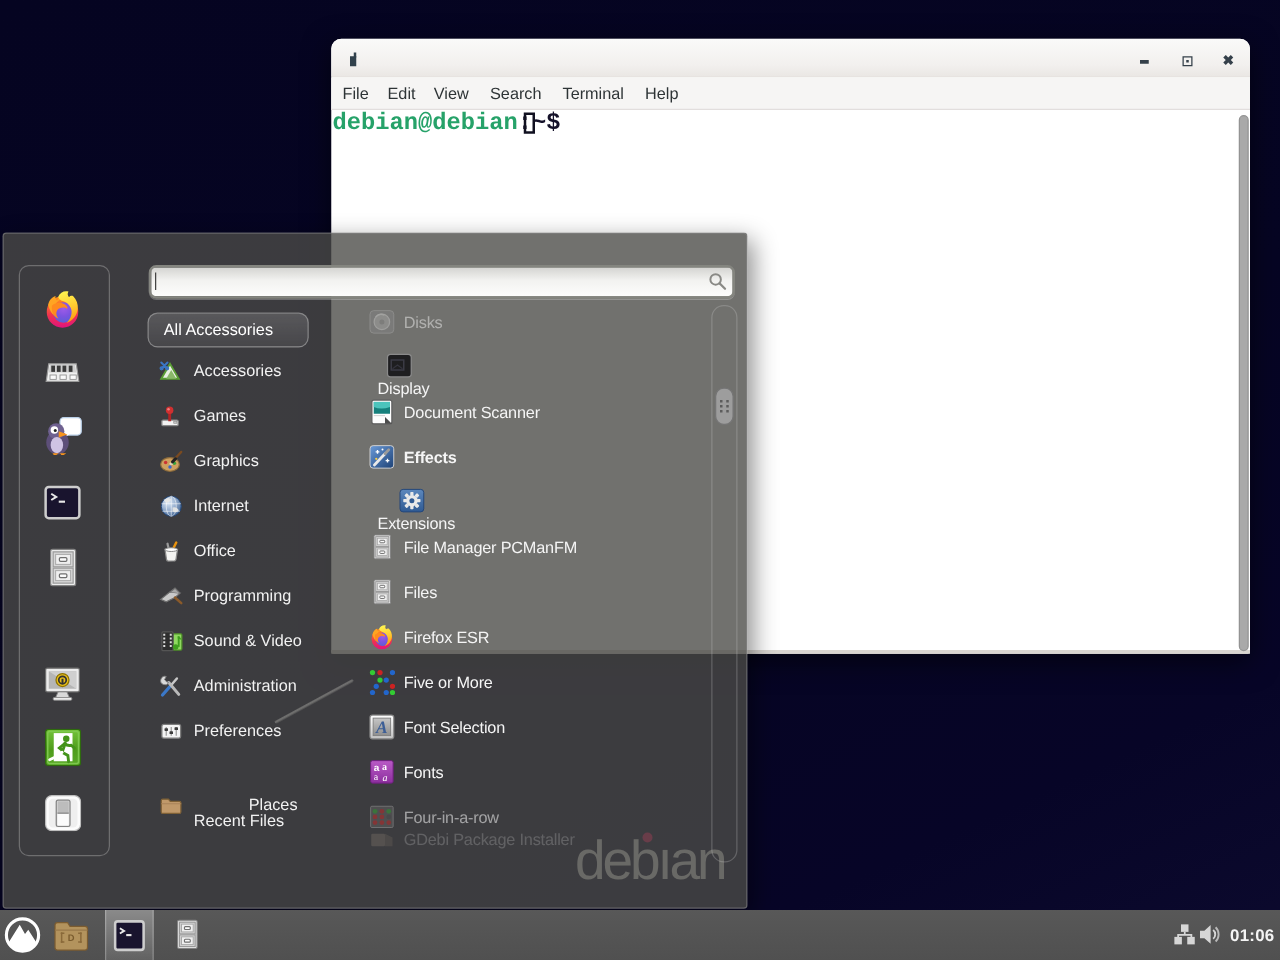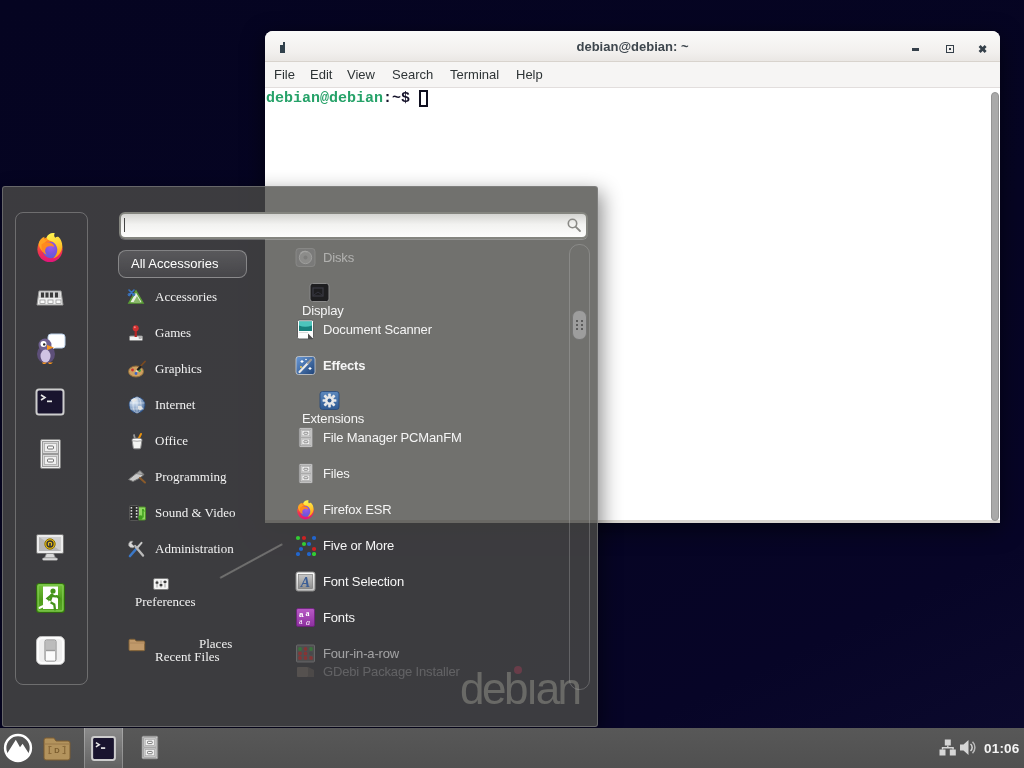--- a/index.html
+++ b/index.html
@@ -1,20 +1,20 @@
 <!DOCTYPE html>
 <html><head>
 <meta charset="utf-8">
 <style>
   * { margin:0; padding:0; box-sizing:border-box; }
   html,body { width:1024px; height:768px; overflow:hidden; }
   body { font-family:"Liberation Sans", sans-serif; position:relative;
          background:linear-gradient(155deg,#050421 0%,#060523 55%,#070527 82%,#0c0a2e 100%); }
   .abs { position:absolute; }
-  .crow { position:absolute; left:124px; height:21px; display:flex; align-items:center;font-family:Liberation Serif, serif; }
+  .crow { position:absolute; left:124px; height:21px; display:flex; align-items:center; }
   .cico { width:20px; height:20px; display:inline-block; position:relative; }
   .ctxt { margin-left:8px; font-size:13px; color:#f2f2f2; white-space:nowrap; }
   .arow { position:absolute; left:292px; height:22px; display:flex; align-items:center; }
   .aico { width:21px; height:21px; display:inline-block; position:relative; }
   .atxt { margin-left:7px; font-size:13px; letter-spacing:-0.15px; color:#f5f5f5; white-space:nowrap; }
 </style>
 </head>
 <body>
 <svg width="0" height="0" style="position:absolute;">
 <defs>
@@ -42,41 +42,40 @@
 </symbol>
 </defs>
 </svg>
 
 <div class="abs" style="left:460px;top:664px;font-size:44px;letter-spacing:-2.5px;color:#d8d8d8;font-weight:normal;">debıan</div>
 <div class="abs" style="left:514px;top:666px;width:8px;height:8px;border-radius:50%;background:#d70a53;"></div>
 
 <div class="abs" id="term" style="left:265px;top:31px;width:735px;height:492px;border-radius:8px 8px 2px 2px;box-shadow:0 6px 22px rgba(0,0,0,0.55);background:#fff;">
 
   <div class="abs" style="left:0;top:0;width:735px;height:31px;border-radius:8px 8px 0 0;background:linear-gradient(#fafaf9,#f2f0ee 70%,#eae7e4);border-bottom:1px solid #d8d3cd;"></div>
-  <div class="abs" style="left:0;top:0;width:735px;height:31px;line-height:31px;text-align:center;font-size:13px;font-weight:bold;color:#3d464d;">debian@debian: ~</div>
 
   <div class="abs" style="left:15px;top:14px;width:5px;height:8px;background:#31414c;"></div>
   <div class="abs" style="left:18px;top:11px;width:2px;height:4px;background:#31414c;"></div>
 
   <div class="abs" style="left:647px;top:17px;width:7px;height:3px;background:#35404a;"></div>
   <div class="abs" style="left:681px;top:14px;width:8px;height:8px;border:1.5px solid #35404a;"></div>
   <div class="abs" style="left:684px;top:17px;width:2px;height:2px;background:#35404a;"></div>
   <div class="abs" style="left:713px;top:13px;width:10px;height:10px;font-size:11px;font-weight:bold;color:#35404a;line-height:10px;">✖</div>
 
   <div class="abs" style="left:0;top:31px;width:735px;height:26px;background:#f6f5f4;border-bottom:1px solid #e2dedd;"></div>
   <div class="abs" style="left:0;top:31px;height:26px;line-height:26px;font-size:13px;color:#2e3436;">
     <span class="abs" style="left:9px;">File</span>
     <span class="abs" style="left:45px;">Edit</span>
     <span class="abs" style="left:82px;">View</span>
     <span class="abs" style="left:127px;">Search</span>
     <span class="abs" style="left:185px;">Terminal</span>
     <span class="abs" style="left:251px;">Help</span>
   </div>
 
-  <div class="abs" style="left:1px;top:58px;font-family:'Liberation Mono',monospace;font-size:15px;font-weight:bold;line-height:19px;white-space:pre;"><span style="color:#26a269;">debian@debian</span><span style="color:#15122a;">:~$</span></div>
+  <div class="abs" style="left:1px;top:58px;font-family:'Liberation Mono',monospace;font-size:19px;font-weight:bold;line-height:19px;white-space:pre;"><span style="color:#26a269;">debian@debian</span><span style="color:#15122a;">:~$</span></div>
   <div class="abs" style="left:154px;top:59px;width:9px;height:17px;border:2px solid #101020;"></div>
   <div class="abs" style="left:0;top:489px;width:735px;height:3px;background:#d9d5d0;"></div>
 
   <div class="abs" style="left:726px;top:61px;width:8px;height:429px;border-radius:4px;background:#a9a9a9;border:1px solid #939393;"></div>
 </div>
 
 <div class="abs" id="menu" style="left:2px;top:186px;width:596px;height:541px;background:rgba(75,75,71,0.79);border:1px solid rgba(140,140,140,0.55);border-radius:3px;box-shadow:4px 6px 20px rgba(0,0,0,0.45);">
 
   <div class="abs" style="left:116px;top:25px;width:469px;height:27px;border-radius:6px;background:linear-gradient(#d4d4d1,#f2f2f0 45%,#fdfdfc);border:2px solid #84857f;box-shadow:0 1px 0 rgba(255,255,255,0.25);"></div>
   <div class="abs" style="left:121px;top:31px;width:1px;height:14px;background:#444;"></div>
@@ -265,21 +264,21 @@
       </div>
     <div class="crow" style="top:351px;">
         <span class="cico"><svg width="20" height="20" viewBox="0 0 20 20">
             <path d="M3,17 L10,9" stroke="#3b78c8" stroke-width="2.6" stroke-linecap="round"></path>
             <path d="M10,9 L14.5,3.8" stroke="#c8c8c8" stroke-width="2" stroke-linecap="round"></path>
             <path d="M16,16.5 L8,7" stroke="#b9b9b9" stroke-width="2.4" stroke-linecap="round"></path>
             <path d="M8,7 a3.4,3.4 0 1 1 -2,-4.8 l-1.4,2.4 l1.8,2 z" fill="#d9d9d9" stroke="#7f7f7f" stroke-width="0.7"></path>
           </svg></span>
         <span class="ctxt">Administration</span>
       </div>
-    <div class="crow" style="top:387px;flex-direction:column;">
+    <div class="crow" style="top:387px;">
         <span class="cico"><svg width="20" height="20" viewBox="0 0 20 20">
             <rect x="2.5" y="4.5" width="15" height="11" rx="1.5" fill="#f4f4f4" stroke="#7d7d7d"></rect>
             <path d="M6,6.5 v7 M10,6.5 v7 M14,6.5 v7" stroke="#9d9d9d" stroke-width="1"></path>
             <rect x="4.6" y="7.5" width="2.8" height="2.2" rx="0.5" fill="#3c3c3c"></rect>
             <rect x="8.6" y="10" width="2.8" height="2.2" rx="0.5" fill="#3c3c3c"></rect>
             <rect x="12.6" y="6.8" width="2.8" height="2.2" rx="0.5" fill="#3c3c3c"></rect>
           </svg></span>
         <span class="ctxt">Preferences</span>
       </div>
     <div class="crow" style="top:446px;gap:44px;">

